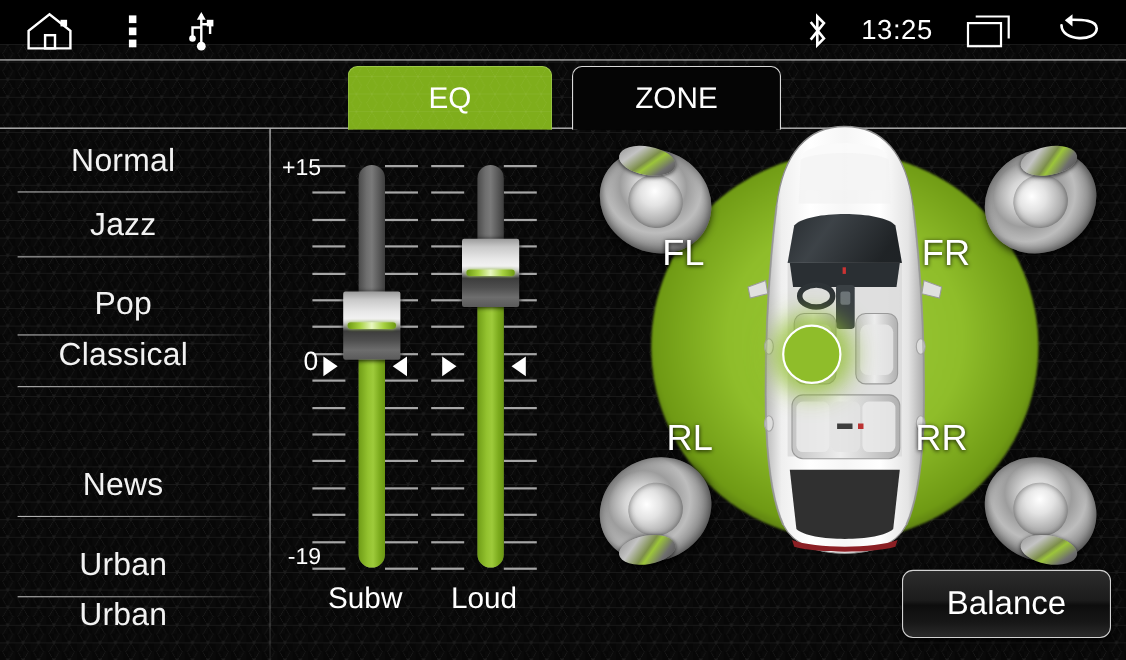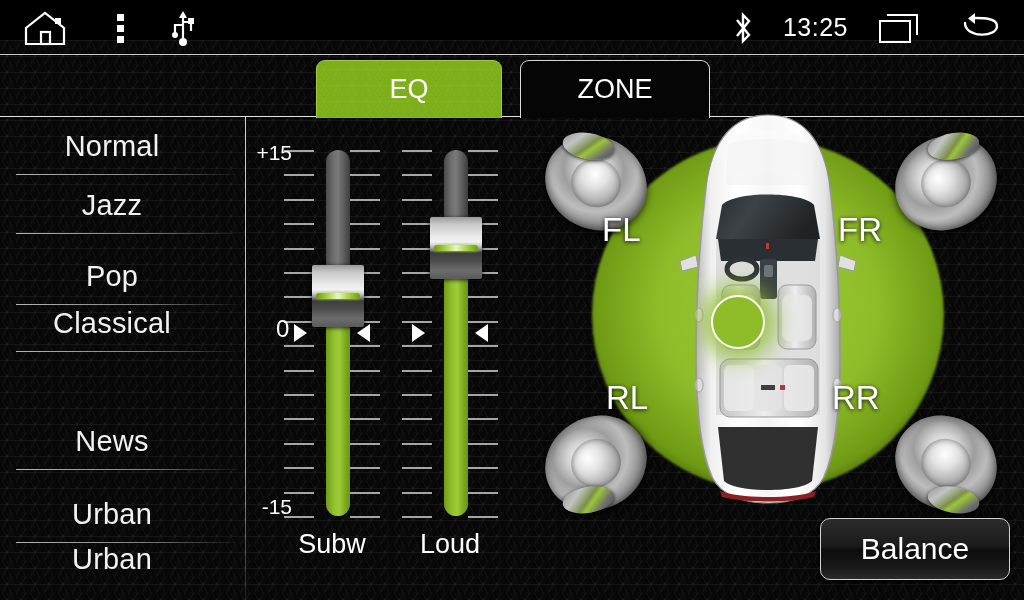--- a/index.html
+++ b/index.html
@@ -332,21 +332,21 @@
           <div class="sl-track"></div>
           <div class="sl-fill" style="top: 146.4px; height: 219.6px;"></div>
           <div class="sl-thumb" style="top: 115.4px;">
             <div class="gline"></div>
           </div>
         </div>
         <div class="zmark left" style="left: 22px; top: 207px;"></div>
         <div class="zmark right" style="left: 85px; top: 207px;"></div>
         <div class="sl-name">Subw</div>
       </div>
-      <div class="slider" style="left: 144px;">
+      <div class="slider" style="left: 134px;">
         <div class="sl-track-wrap">
           <div class="sl-ticks">
             <div class="tick l" style="top: 0px;"></div>
             <div class="tick r" style="top: 0px;"></div>
             <div class="tick l" style="top: 24px;"></div>
             <div class="tick r" style="top: 24px;"></div>
             <div class="tick l" style="top: 49px;"></div>
             <div class="tick r" style="top: 49px;"></div>
             <div class="tick l" style="top: 73px;"></div>
             <div class="tick r" style="top: 73px;"></div>
@@ -380,21 +380,21 @@
           <div class="sl-thumb" style="top: 66.6px;">
             <div class="gline"></div>
           </div>
         </div>
         <div class="zmark left" style="left: 22px; top: 207px;"></div>
         <div class="zmark right" style="left: 85px; top: 207px;"></div>
         <div class="sl-name">Loud</div>
       </div>
       <div class="axis-lbl" style="left: 0px; top: 24px; width: 46px;">+15</div>
       <div class="zero-lbl" style="left: 30px; top: 198px; width: 16px;">0</div>
-      <div class="axis-lbl" style="left: 2px; top: 378px; width: 44px;">-15</div>
+      <div class="axis-lbl" style="left: 2px; top: 378px; width: 44px;">-19</div>
     </div>
 
   <div id="zonepane">
     <div class="glow"></div>
 
     <div class="carwrap">
       <svg width="216" height="400" viewBox="0 0 216 400" aria-hidden="true">
         <defs>
           <linearGradient id="body" x1="0" y1="0" x2="1" y2="0">
             <stop offset="0%" stop-color="#b9b9b9"></stop>

